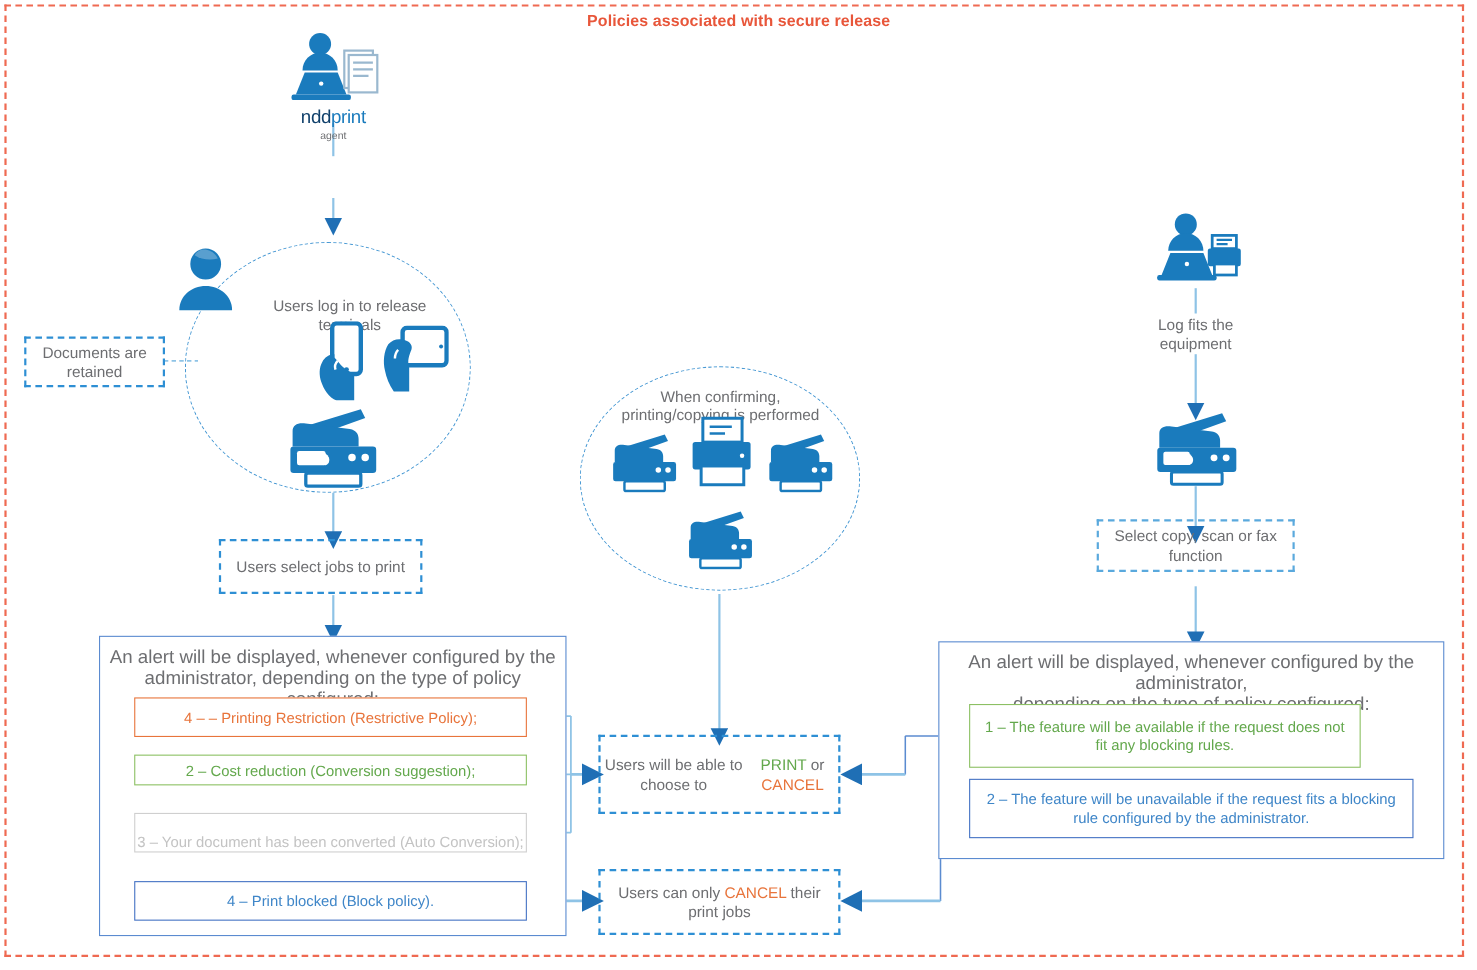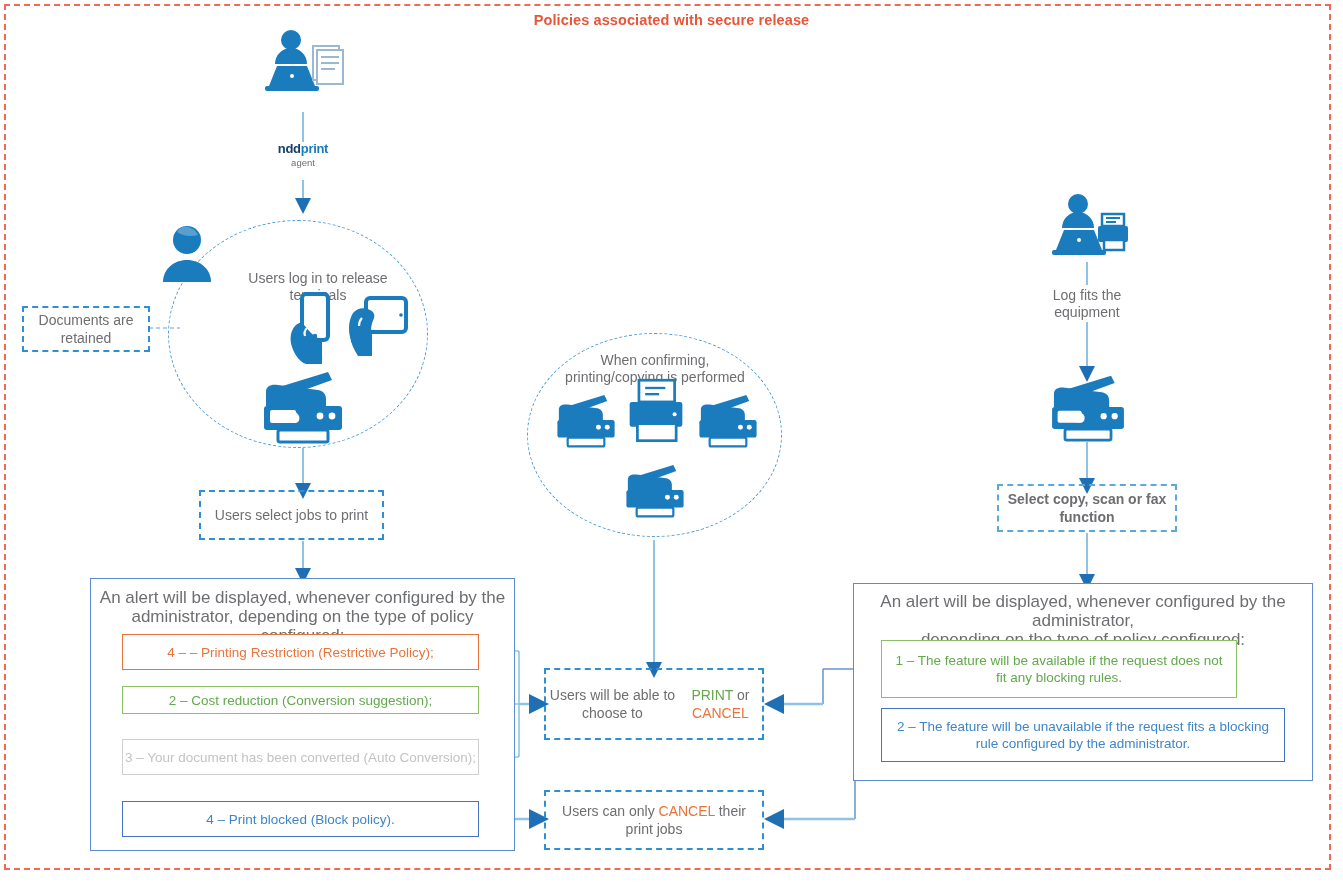--- a/index.html
+++ b/index.html
@@ -72,21 +72,21 @@
   .b-green{border:1.6px solid #8cc063;}
   .c-grey{color:#c3c3c3;}
   .b-grey{border:1.6px solid #cfcfcf;}
   .c-blue{color:#3f86c8;}
   .b-blue{border:1.6px solid #4472c4;}
 
   .icon{position:absolute;}
   .logo{
     position:absolute;text-align:center;width:160px;
   }
-  .logo .l1{font-size:13px;font-weight:bold;letter-spacing:-.3px;margin-top:44px;}
+  .logo .l1{font-size:17px;font-weight:normal;letter-spacing:-.3px;}
   .logo .l1 .ndd{color:#10406b;}
   .logo .l1 .print{color:#1a7bbd;}
   .logo .l2{font-size:9.5px;color:#6d6e71;margin-top:1px;}
   .ellipse{
     position:absolute;
     border:1.4px dashed #4a9ad4;
     border-radius:50%;
     box-sizing:border-box;
   }
 </style>
@@ -216,21 +216,21 @@
   <div class="panel" style="left:90px;top:578px;width:425px;height:273px;"></div>
   <div class="panel-head" style="left:96px;top:588px;width:413px;white-space:pre-line;">An alert will be displayed, whenever configured by the
 administrator, depending on the type of policy configured:</div>
 
   <div class="pbox b-orange" style="left:122px;top:634px;width:357px;height:36px;">
     <span class="c-orange">4 – – Printing Restriction (Restrictive Policy);</span>
   </div>
   <div class="pbox b-green" style="left:122px;top:686px;width:357px;height:28px;">
     <span class="c-green">2 – Cost reduction (Conversion suggestion);</span>
   </div>
-  <div class="pbox b-grey" style="left:122px;top:739px;width:357px;height:36px;">
+  <div class="pbox b-grey" style="left:122px;top:739px;width:357px;height:36px;align-items:flex-end;">
     <span class="c-grey">3 – Your document has been converted (Auto Conversion);</span>
   </div>
   <div class="pbox b-blue" style="left:122px;top:801px;width:357px;height:36px;">
     <span class="c-blue">4 – Print blocked (Block policy).</span>
   </div>
 
   <div class="ellipse" style="left:527px;top:333px;width:255px;height:204px;"></div>
   <div class="lbl" style="left:552px;top:352px;width:206px;white-space:pre-line;">When confirming,
 printing/copying is performed</div>
 
@@ -317,21 +317,21 @@
       <path d="M8 24 C8 18 13 16 20 17 L60 22 C66 23 68 27 68 31 L68 38 L8 38 z" fill="#1a7bbd"></path>
       <rect x="6" y="38" width="78" height="24" rx="3" fill="#1a7bbd"></rect>
       <rect x="12" y="42" width="26" height="13" rx="2" fill="#ffffff"></rect>
       <circle cx="62" cy="48" r="3.4" fill="#ffffff"></circle>
         <circle cx="74" cy="48" r="3.4" fill="#ffffff"></circle>
       <path d="M30 44c5-2 9 0 11 4 1 3 0 6-3 7l-12-1z" fill="#ffffff"></path>
       <rect x="20" y="62" width="50" height="12" rx="2" fill="#ffffff" stroke="#1a7bbd" stroke-width="3"></rect>
     </svg>
   </div>
 
-  <div class="dbox soft" style="left:997px;top:484px;width:180px;height:48px;white-space:pre-line;font-weight:bold;">Select copy, scan or fax
+  <div class="dbox soft" style="left:997px;top:472px;width:180px;height:48px;white-space:pre-line;">Select copy, scan or fax
 function</div>
 
   <div class="panel" style="left:853px;top:583px;width:460px;height:198px;"></div>
   <div class="panel-head" style="left:860px;top:592px;width:446px;white-space:pre-line;">An alert will be displayed, whenever configured by the administrator,
 depending on the type of policy configured:</div>
 
   <div class="pbox b-green" style="left:881px;top:640px;width:356px;height:58px;">
     <span class="c-green" style="padding:0 10px;">1 – The feature will be available if the request does not fit any blocking rules.</span>
   </div>
   <div class="pbox b-blue" style="left:881px;top:708px;width:404px;height:54px;">

